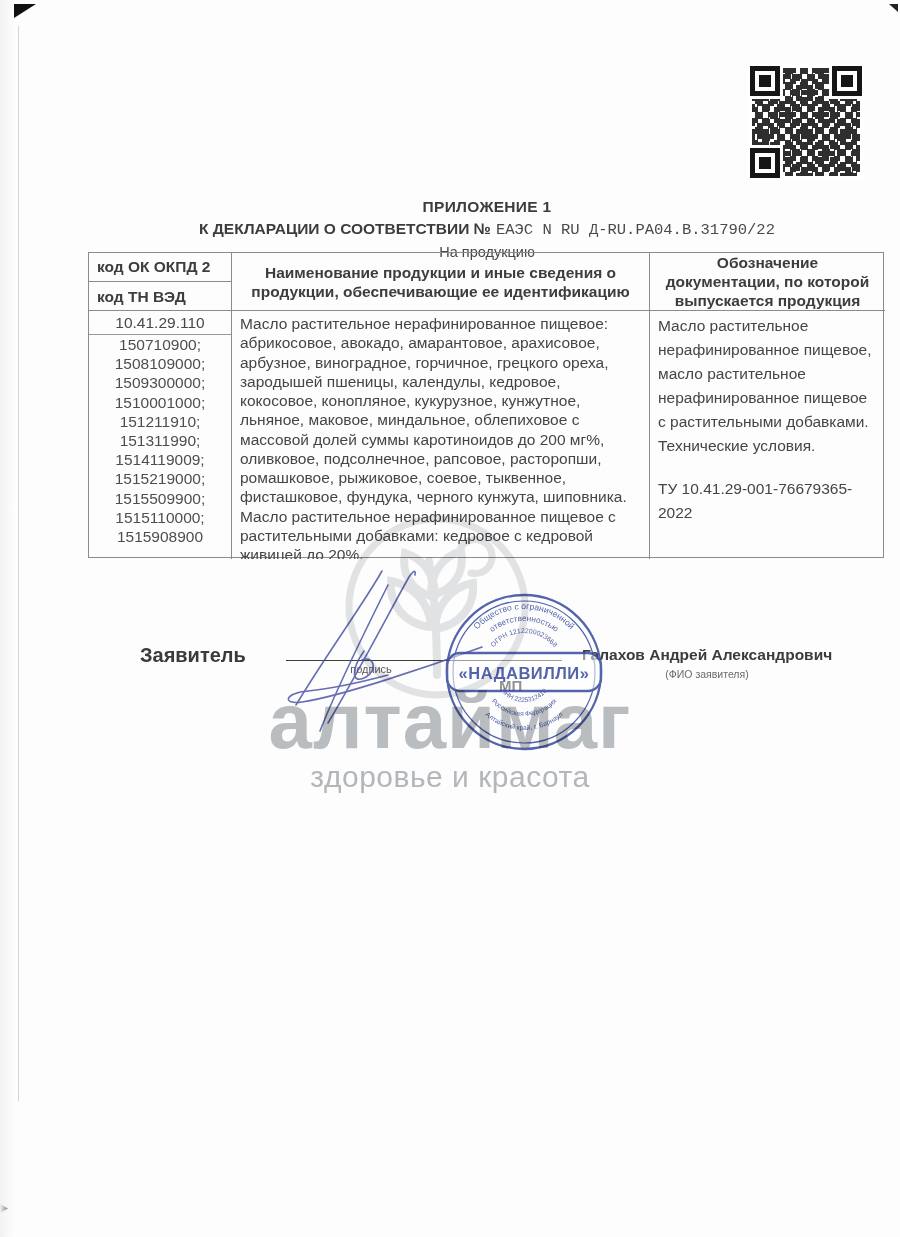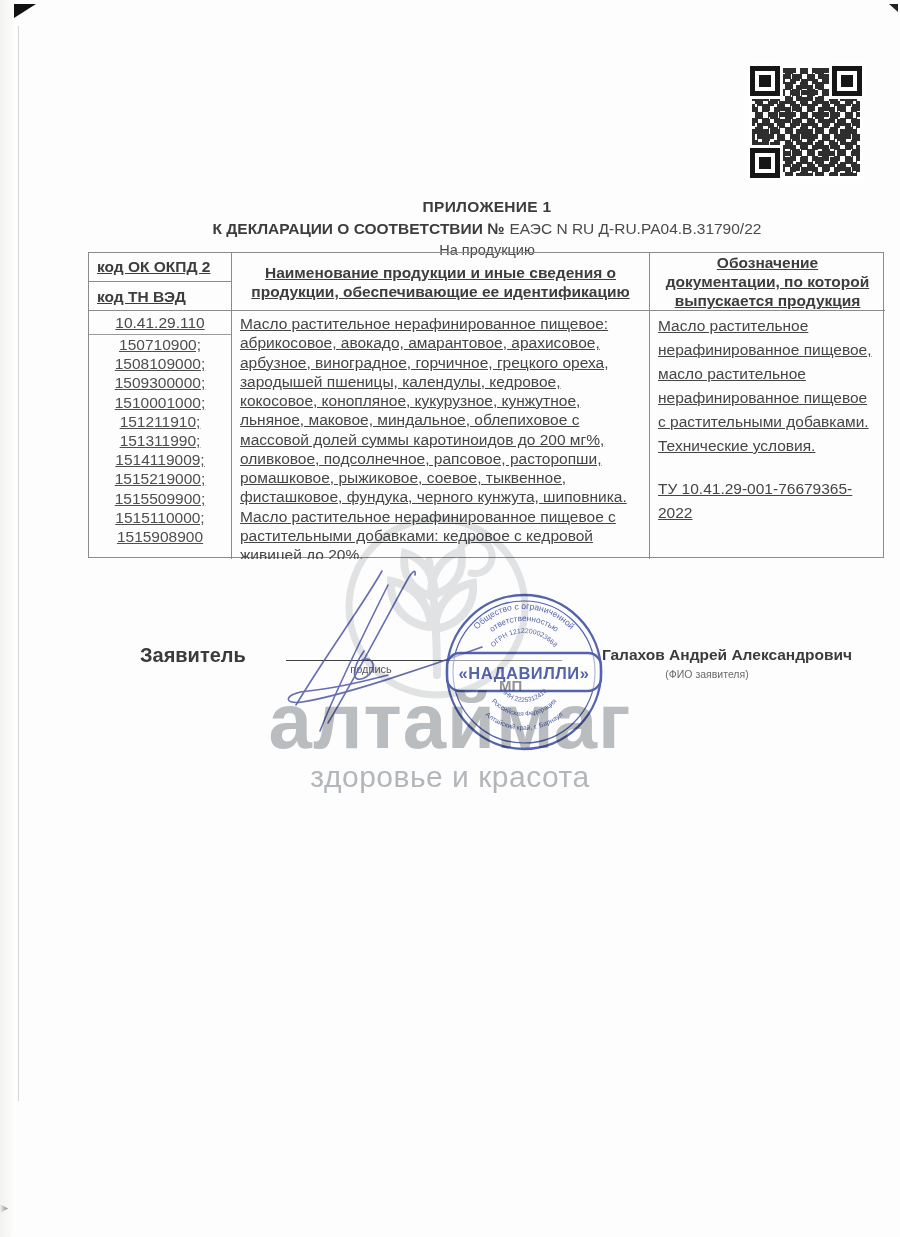--- a/index.html
+++ b/index.html
@@ -29,49 +29,49 @@
   .fp{position:absolute;width:20px;height:20px;border:5px solid #161616;background:#fff;
     box-shadow:0 0 0 3px #fff;}
   .fp::after{content:"";display:block;width:12px;height:12px;margin:4px;background:#161616;}
   .fp-tl{left:2px;top:2px;} .fp-tr{right:2px;top:2px;} .fp-bl{left:2px;bottom:2px;}
 
   
   .doc-head{position:absolute;left:60px;top:196px;width:854px;text-align:center;line-height:21px;}
   .h-line1{font-size:15.5px;font-weight:700;color:#3c3c3c;letter-spacing:.3px;}
   .h-line2{font-size:15.5px;color:#3c3c3c;margin-top:1px;}
   .h-line2 .lbl{font-weight:700;}
-  .h-line2 .num{font-weight:400;color:#4a4a4a;margin-left:5px;}
+  .h-line2 .num{font-weight:400;color:#4a4a4a;margin-left:5px;font-family:Liberation Mono, monospace;}
   .h-line3{font-size:14.5px;color:#474747;margin-top:1px;}
 
   
   .decl-table{position:absolute;left:88px;top:252px;width:796px;height:306px;
     display:grid;grid-template-columns:143px 418px 235px;grid-template-rows:58px 248px;
     border:1px solid #8b8b8b;box-sizing:border-box;font-size:15.5px;}
-  .cell{border-right:1px solid #8b8b8b;border-bottom:1px solid #8b8b8b;box-sizing:border-box;overflow:hidden;text-decoration:underline;}
+  .cell{border-right:1px solid #8b8b8b;border-bottom:1px solid #8b8b8b;box-sizing:border-box;overflow:hidden;}
   .cell:nth-child(3n){border-right:none;}
   .cell.last-row{border-bottom:none;}
   .th{font-weight:700;color:#3d3d3d;}
   .th-codes .sub{height:29px;display:flex;align-items:center;padding-left:8px;box-sizing:border-box;}
   .th-codes .sub:first-child{border-bottom:1px solid #8b8b8b;}
   .th-center{display:flex;align-items:center;justify-content:center;text-align:center;
     line-height:19px;padding:2px 10px;}
   .codes-cell{text-align:center;color:#4e4e4e;}
   .okpd{padding:3px 0 2px;border-bottom:1px solid #9a9a9a;color:#484848;}
   .code-line{line-height:19.2px;}
   .desc-cell{padding:3px 8px;line-height:19.25px;color:#454545;text-align:left;}
   .doc-cell{padding:3px 8px;line-height:24px;color:#454545;}
   .tu-line{margin-top:19px;}
 
   
   .applicant-label{position:absolute;left:140px;top:644px;font-size:20px;font-weight:700;color:#3b3b3b;}
   .sig-line{position:absolute;left:286px;top:660px;width:276px;border-top:1.6px solid #3f3f3f;}
   .sig-caption{position:absolute;left:286px;top:663px;width:170px;text-align:center;
     font-size:11px;color:#5a5a5a;}
   .mp-caption{position:absolute;left:499px;top:677px;font-size:15px;font-weight:700;color:#2e2e2e;}
-  .applicant-name{position:absolute;left:582px;top:646px;width:290px;font-size:15.5px;font-weight:700;color:#3b3b3b;text-align:center;}
+  .applicant-name{position:absolute;left:582px;top:646px;width:290px;font-size:15.5px;font-weight:700;color:#3b3b3b;}
   .name-caption{position:absolute;left:592px;top:668px;width:230px;text-align:center;
     font-size:10.5px;color:#6a6a6a;}
 
   .signature-svg{position:absolute;left:268px;top:555px;filter:blur(.3px);}
   .stamp-svg{position:absolute;left:444px;top:592px;opacity:.88;filter:blur(.35px);}
 
   
   .wm-layer{position:absolute;left:0;top:0;width:859px;height:1237px;pointer-events:none;
     mix-blend-mode:multiply;}
   .wm-emblem{position:absolute;left:337px;top:507px;opacity:.5;}

